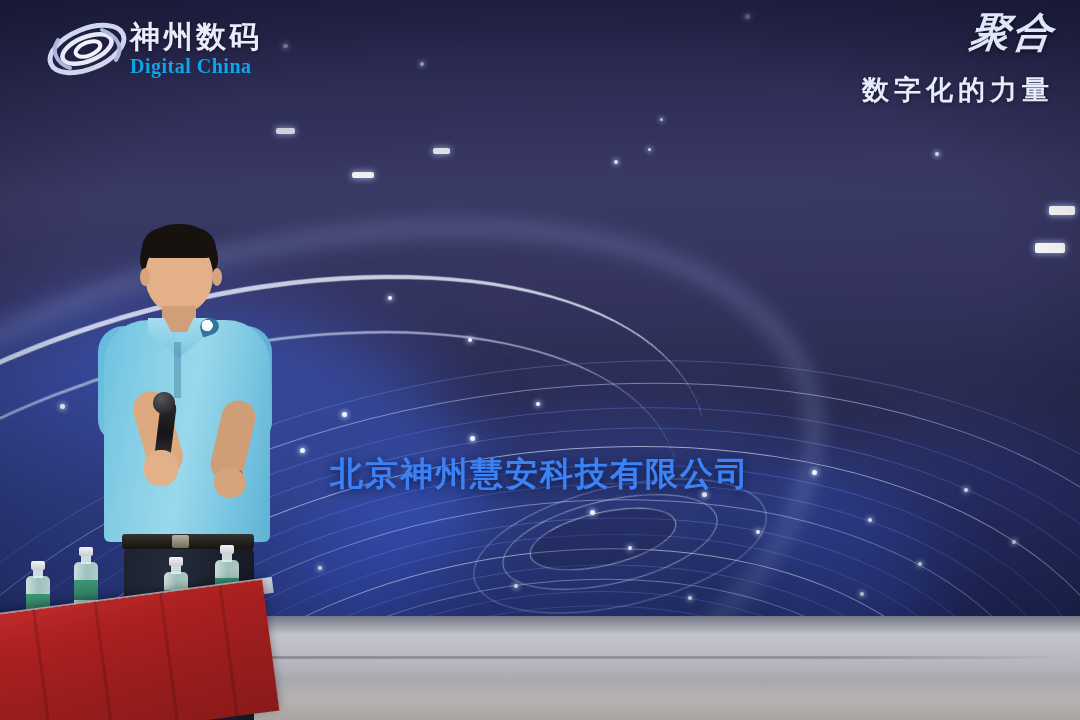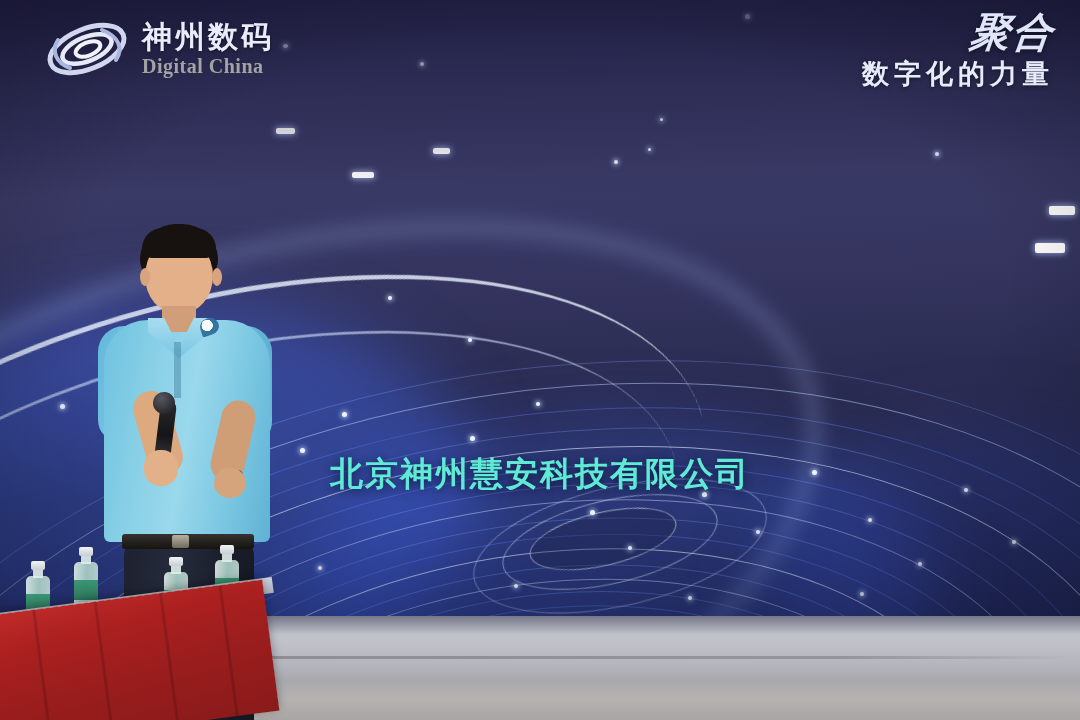--- a/index.html
+++ b/index.html
@@ -34,44 +34,44 @@
           filter:blur(.4px);}
 
   .glowpatch{position:absolute;border-radius:50%;filter:blur(34px);}
 
   .particle{position:absolute;background:#eef4ff;border-radius:50%;
             box-shadow:0 0 5px 1px rgba(200,220,255,.85);}
   .dash{position:absolute;background:#fff;border-radius:2px;
         box-shadow:0 0 6px 1px rgba(190,210,255,.7);}
 
   
-  .brand-left{position:absolute;left:44px;top:18px;display:flex;align-items:center;gap:12px;}
+  .brand-left{position:absolute;left:44px;top:18px;display:flex;align-items:center;}
   .dc-mark{width:86px;height:62px;flex:none;}
   .dc-txt{display:flex;flex-direction:column;line-height:1;}
   .dc-cn{font-size:30px;font-weight:700;color:#e9ecfb;letter-spacing:3px;
          text-shadow:0 1px 3px rgba(0,0,0,.55);}
-  .dc-en{font-size:20px;font-weight:700;color:#a3a3a3;letter-spacing:.5px;margin-top:4px;
+  .dc-en{font-size:20px;font-weight:700;color:#0ea5e9;letter-spacing:.5px;margin-top:4px;
          font-family:"Liberation Serif","DejaVu Serif",serif;}
 
   .brand-right{position:absolute;right:26px;top:14px;text-align:right;}
   .jh-cal{font-size:40px;font-weight:700;color:#dfe6fa;letter-spacing:2px;line-height:.95;
           font-family:"Liberation Serif","DejaVu Serif",serif;font-style:italic;
           transform:skewX(-6deg);text-shadow:0 2px 5px rgba(0,0,0,.5);}
-  .jh-sub{font-size:27px;font-weight:700;color:#e7ecfc;letter-spacing:5px;margin-top:4px;
+  .jh-sub{font-size:27px;font-weight:700;color:#e7ecfc;letter-spacing:5px;margin-top:20px;
           text-shadow:0 1px 4px rgba(0,0,0,.5);}
 
   
   .slide-title{position:absolute;left:0;right:0;top:178px;text-align:center;
     font-size:50px;font-weight:700;color:#fff;letter-spacing:3px;
     text-shadow:0 2px 10px rgba(10,14,44,.85),0 0 26px rgba(120,150,255,.35);}
   .slide-date{position:absolute;left:0;right:0;top:348px;text-align:center;
     font-size:30px;font-weight:700;color:#fdfdff;letter-spacing:2px;
     text-shadow:0 2px 9px rgba(10,14,44,.8);}
   .slide-org{position:absolute;left:0;right:0;top:452px;text-align:center;
-    font-size:33px;font-weight:700;color:#5eead4;letter-spacing:2px;
+    font-size:33px;font-weight:700;color:#3b82f6;letter-spacing:2px;
     text-shadow:0 2px 10px rgba(10,20,60,.85);}
 
   
   .floor{position:absolute;left:0;top:616px;width:1080px;height:104px;
     background:linear-gradient(180deg,#b9bcc6 0%,#c2c3ca 22%,#b4b5bd 48%,#a9a8ad 62%,#b5b2b1 80%,#a9a5a3 100%);}
   .floor-seam{position:absolute;left:0;top:656px;width:1080px;height:3px;
     background:linear-gradient(90deg,rgba(130,128,132,.0),rgba(120,118,124,.65) 22%,rgba(120,118,124,.55) 78%,rgba(130,128,132,0));}
   .floor-shadow{position:absolute;left:0;top:616px;width:1080px;height:18px;
     background:linear-gradient(180deg,rgba(60,62,82,.55),rgba(180,182,190,0));}
 

